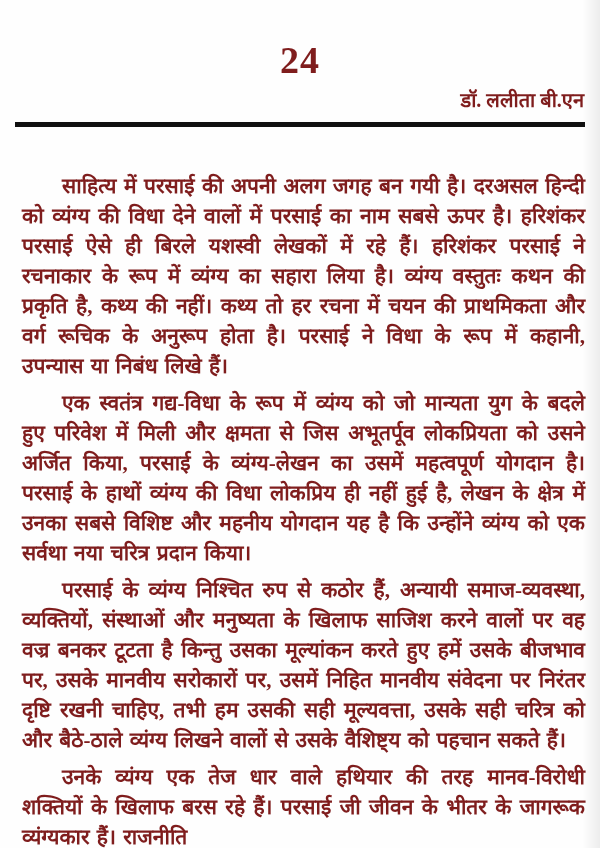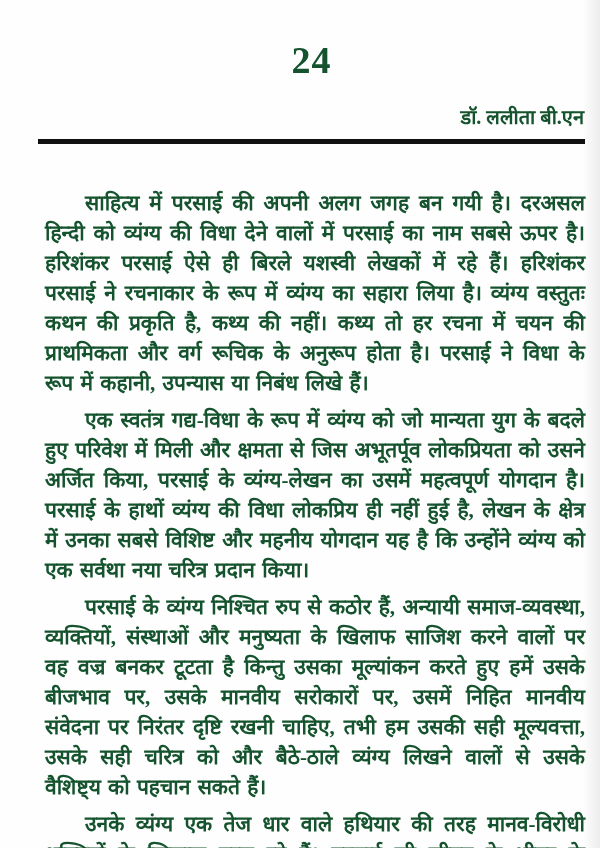--- a/index.html
+++ b/index.html
@@ -6,25 +6,24 @@
     margin: 0;
     padding: 0;
     background: #ffffff;
   }
   .page {
     position: relative;
     width: 600px;
     height: 848px;
     margin: 0;
     background: #fefefe;
-    color: #14532d;
+    color: #7f1d1d;
     font-family: "Liberation Serif", "DejaVu Serif", serif;
     overflow: hidden;
     box-sizing: border-box;
-    padding-left: 23px;
   }
   
   .page::after {
     content: "";
     position: absolute;
     top: 0; right: 0; bottom: 0;
     width: 18px;
     background: linear-gradient(to right, rgba(0,0,0,0), rgba(0,0,0,0.07));
     pointer-events: none;
   }
@@ -37,21 +36,21 @@
     letter-spacing: 1px;
   }
   .page-title {
     margin: 10px 20px 0 20px;
     text-align: center;
     font-size: 30px;
     line-height: 40px;
     font-weight: 700;
   }
   .author-byline {
-    margin: 22px 16px 0 0;
+    margin: 5px 16px 0 0;
     text-align: right;
     font-size: 20px;
     line-height: 26px;
     font-weight: 700;
   }
   .title-divider {
     height: 5px;
     background: #101010;
     margin: 9px 15px 0 15px;
     border: none;

